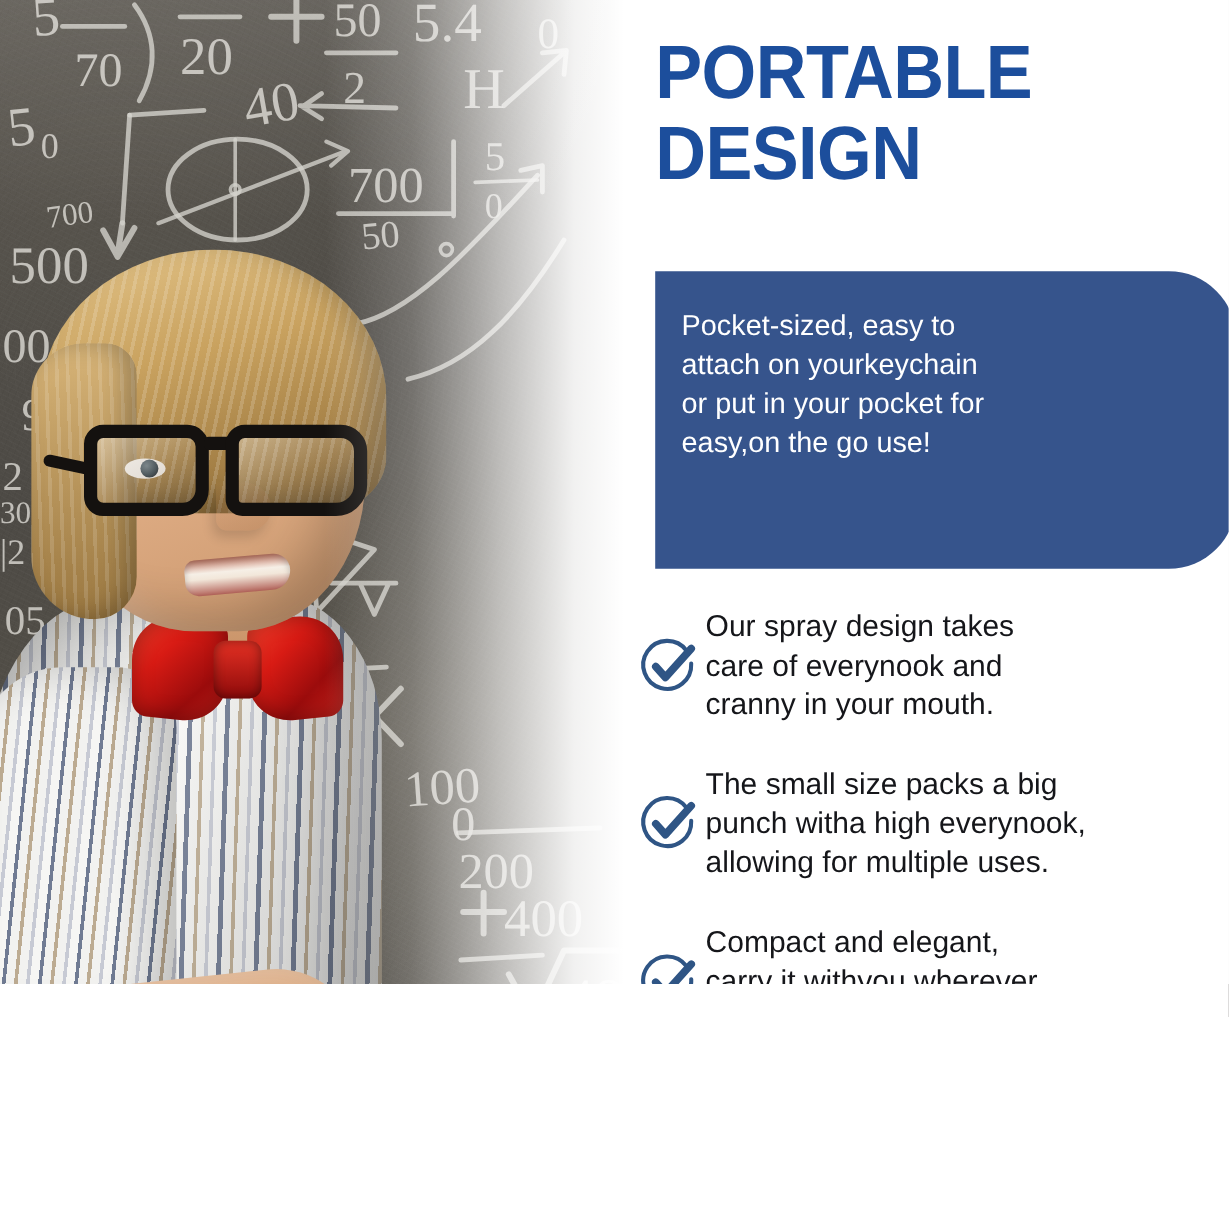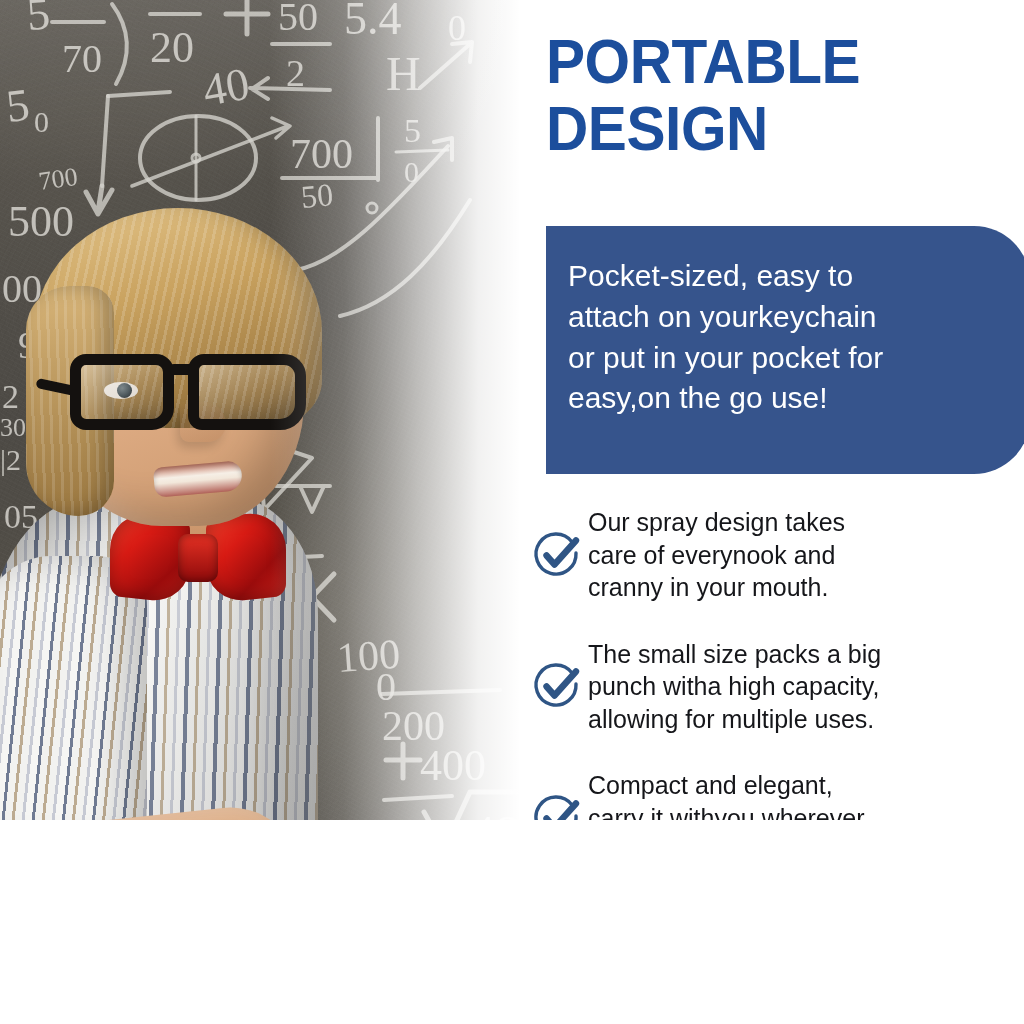--- a/index.html
+++ b/index.html
@@ -359,21 +359,21 @@
     top: 226px;
     width: 484px;
     min-height: 248px;
     background: #36548C;
     border-radius: 0 56px 56px 0;
     box-sizing: border-box;
     padding: 30px 70px 30px 22px;
   }
   #callout-text {
     color: #ffffff;
-    font-size: 30px;
+    font-size: 24px;
     line-height: 1.36;
     white-space: pre-line;
   }
   #bullets {
     position: absolute;
     left: 14px;
     top: 506px;
     width: 498px;
   }
   .bullet {
@@ -563,21 +563,21 @@
       </div>
 
       <div class="bullet">
         <span class="check-wrap">
           <svg class="check-icon" width="52" height="52" viewBox="0 0 52 52">
             <path d="M41 13 A20 20 0 1 0 45 24" fill="none" stroke="#2F5585" stroke-width="3.4" stroke-linecap="round"></path>
             <path d="M15.5 26.5 L23.5 35.5 L45 11.5" fill="none" stroke="#2F5585" stroke-width="6.4" stroke-linecap="round" stroke-linejoin="round"></path>
           </svg>
         </span>
         <span class="bullet-text">The small size packs a big
-punch witha high capacity,
+punch witha high everynook,
 allowing for multiple uses.</span>
       </div>
 
       <div class="bullet">
         <span class="check-wrap">
           <svg class="check-icon" width="52" height="52" viewBox="0 0 52 52">
             <path d="M41 13 A20 20 0 1 0 45 24" fill="none" stroke="#2F5585" stroke-width="3.4" stroke-linecap="round"></path>
             <path d="M15.5 26.5 L23.5 35.5 L45 11.5" fill="none" stroke="#2F5585" stroke-width="6.4" stroke-linecap="round" stroke-linejoin="round"></path>
           </svg>
         </span>

